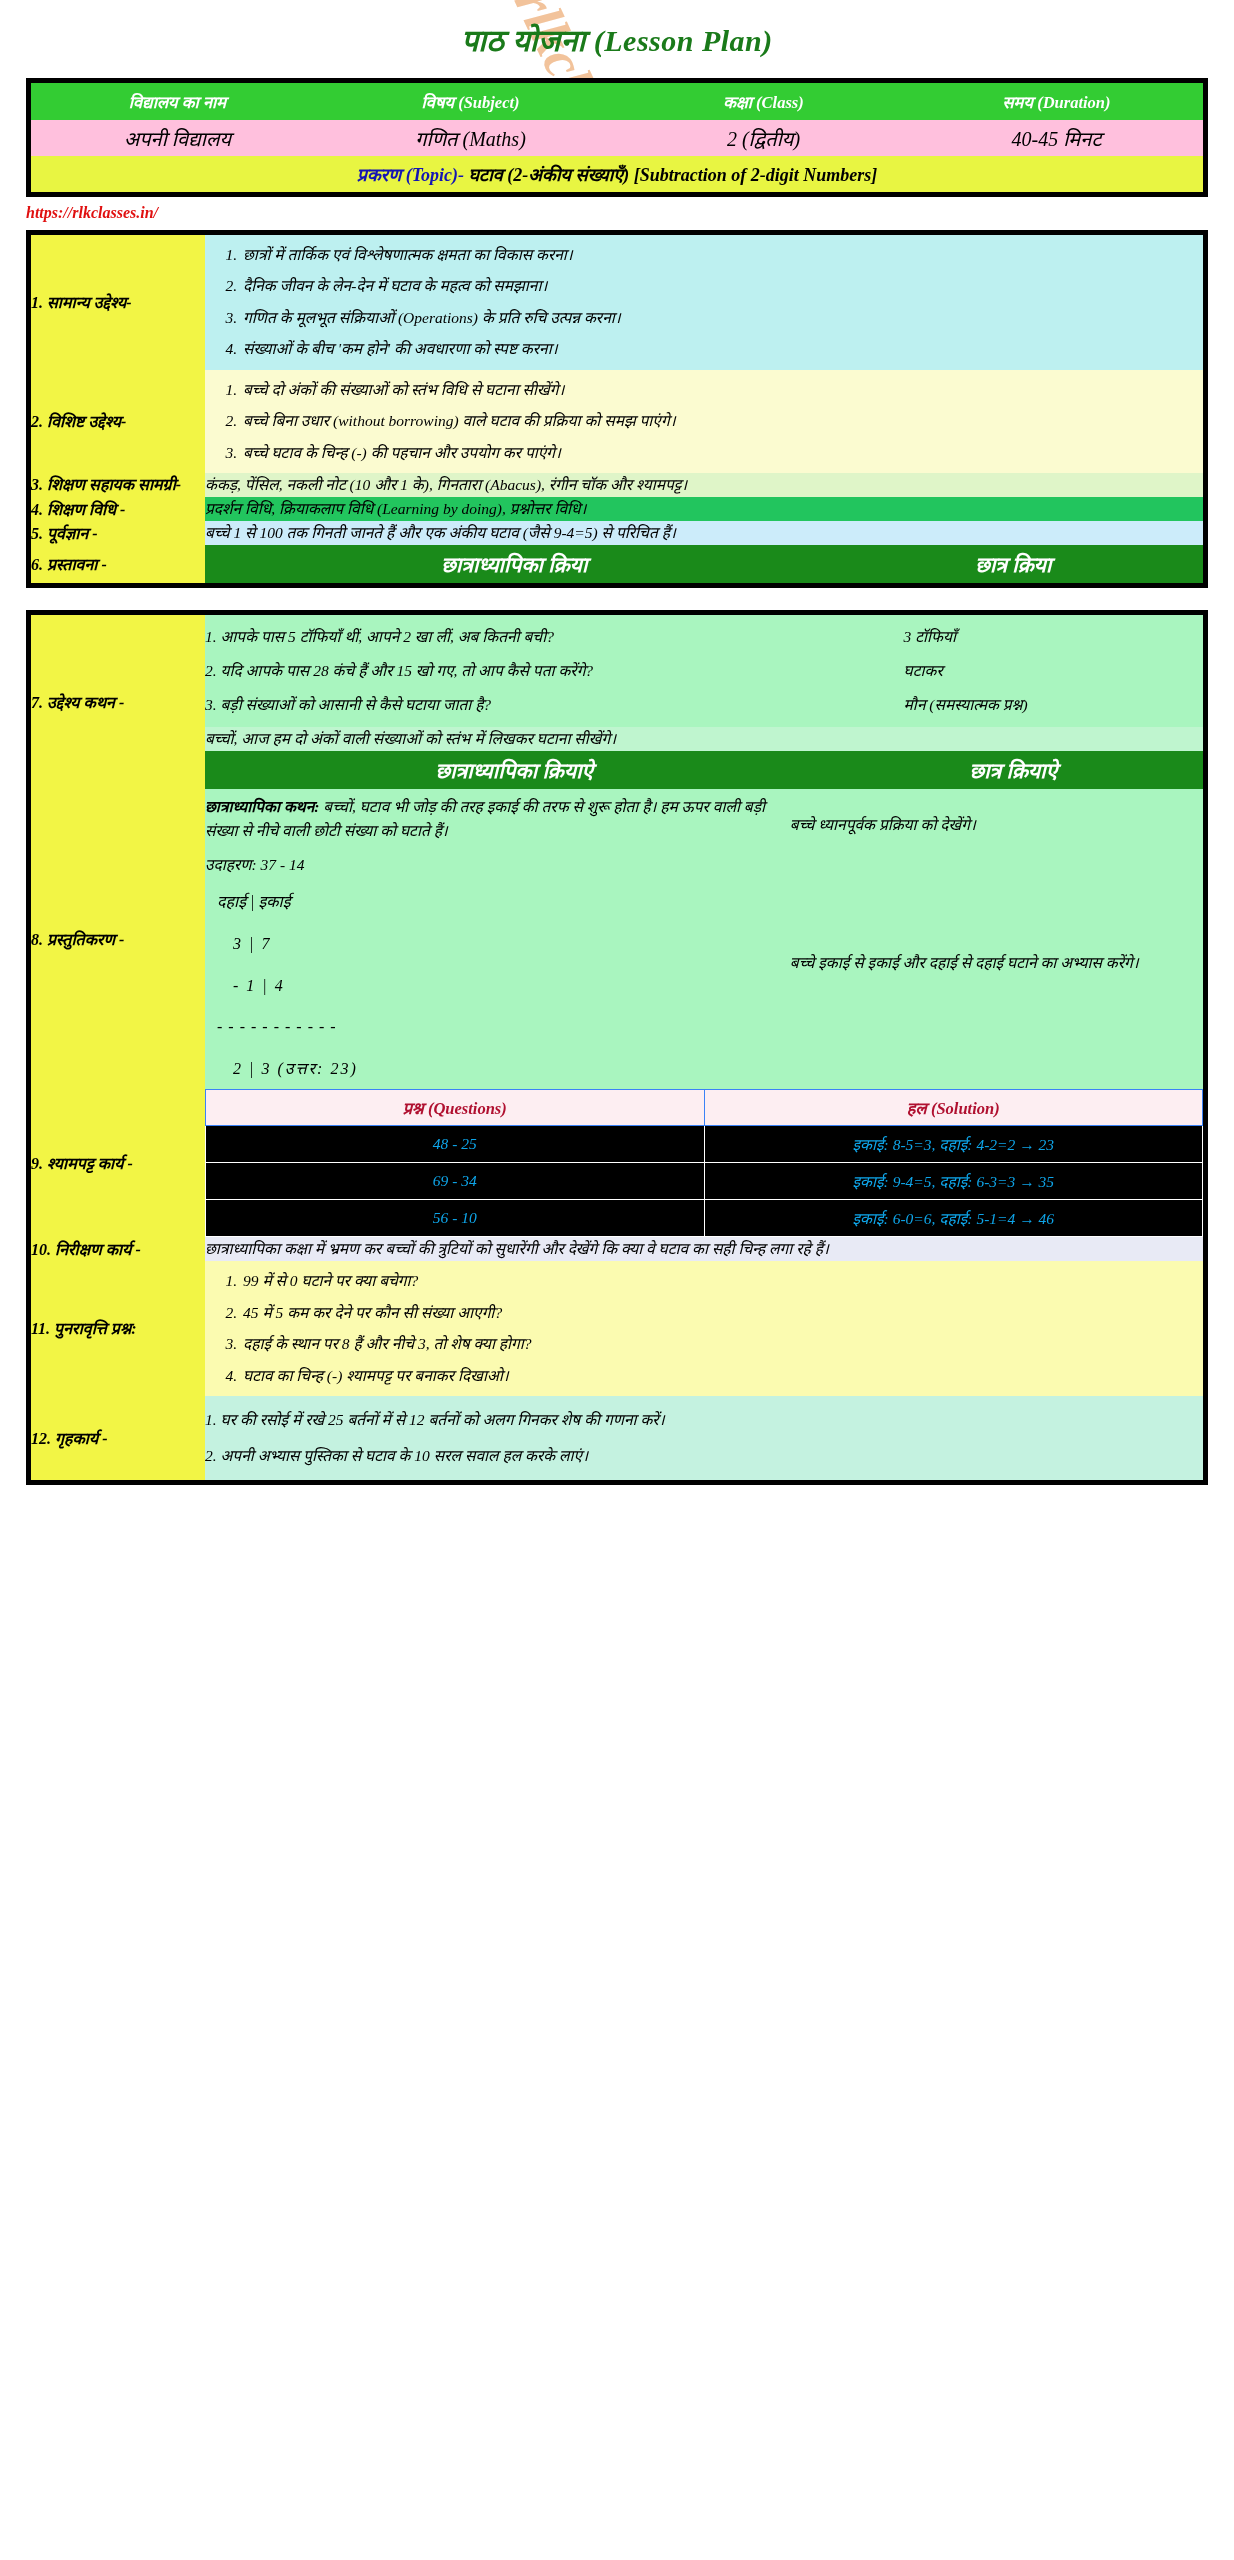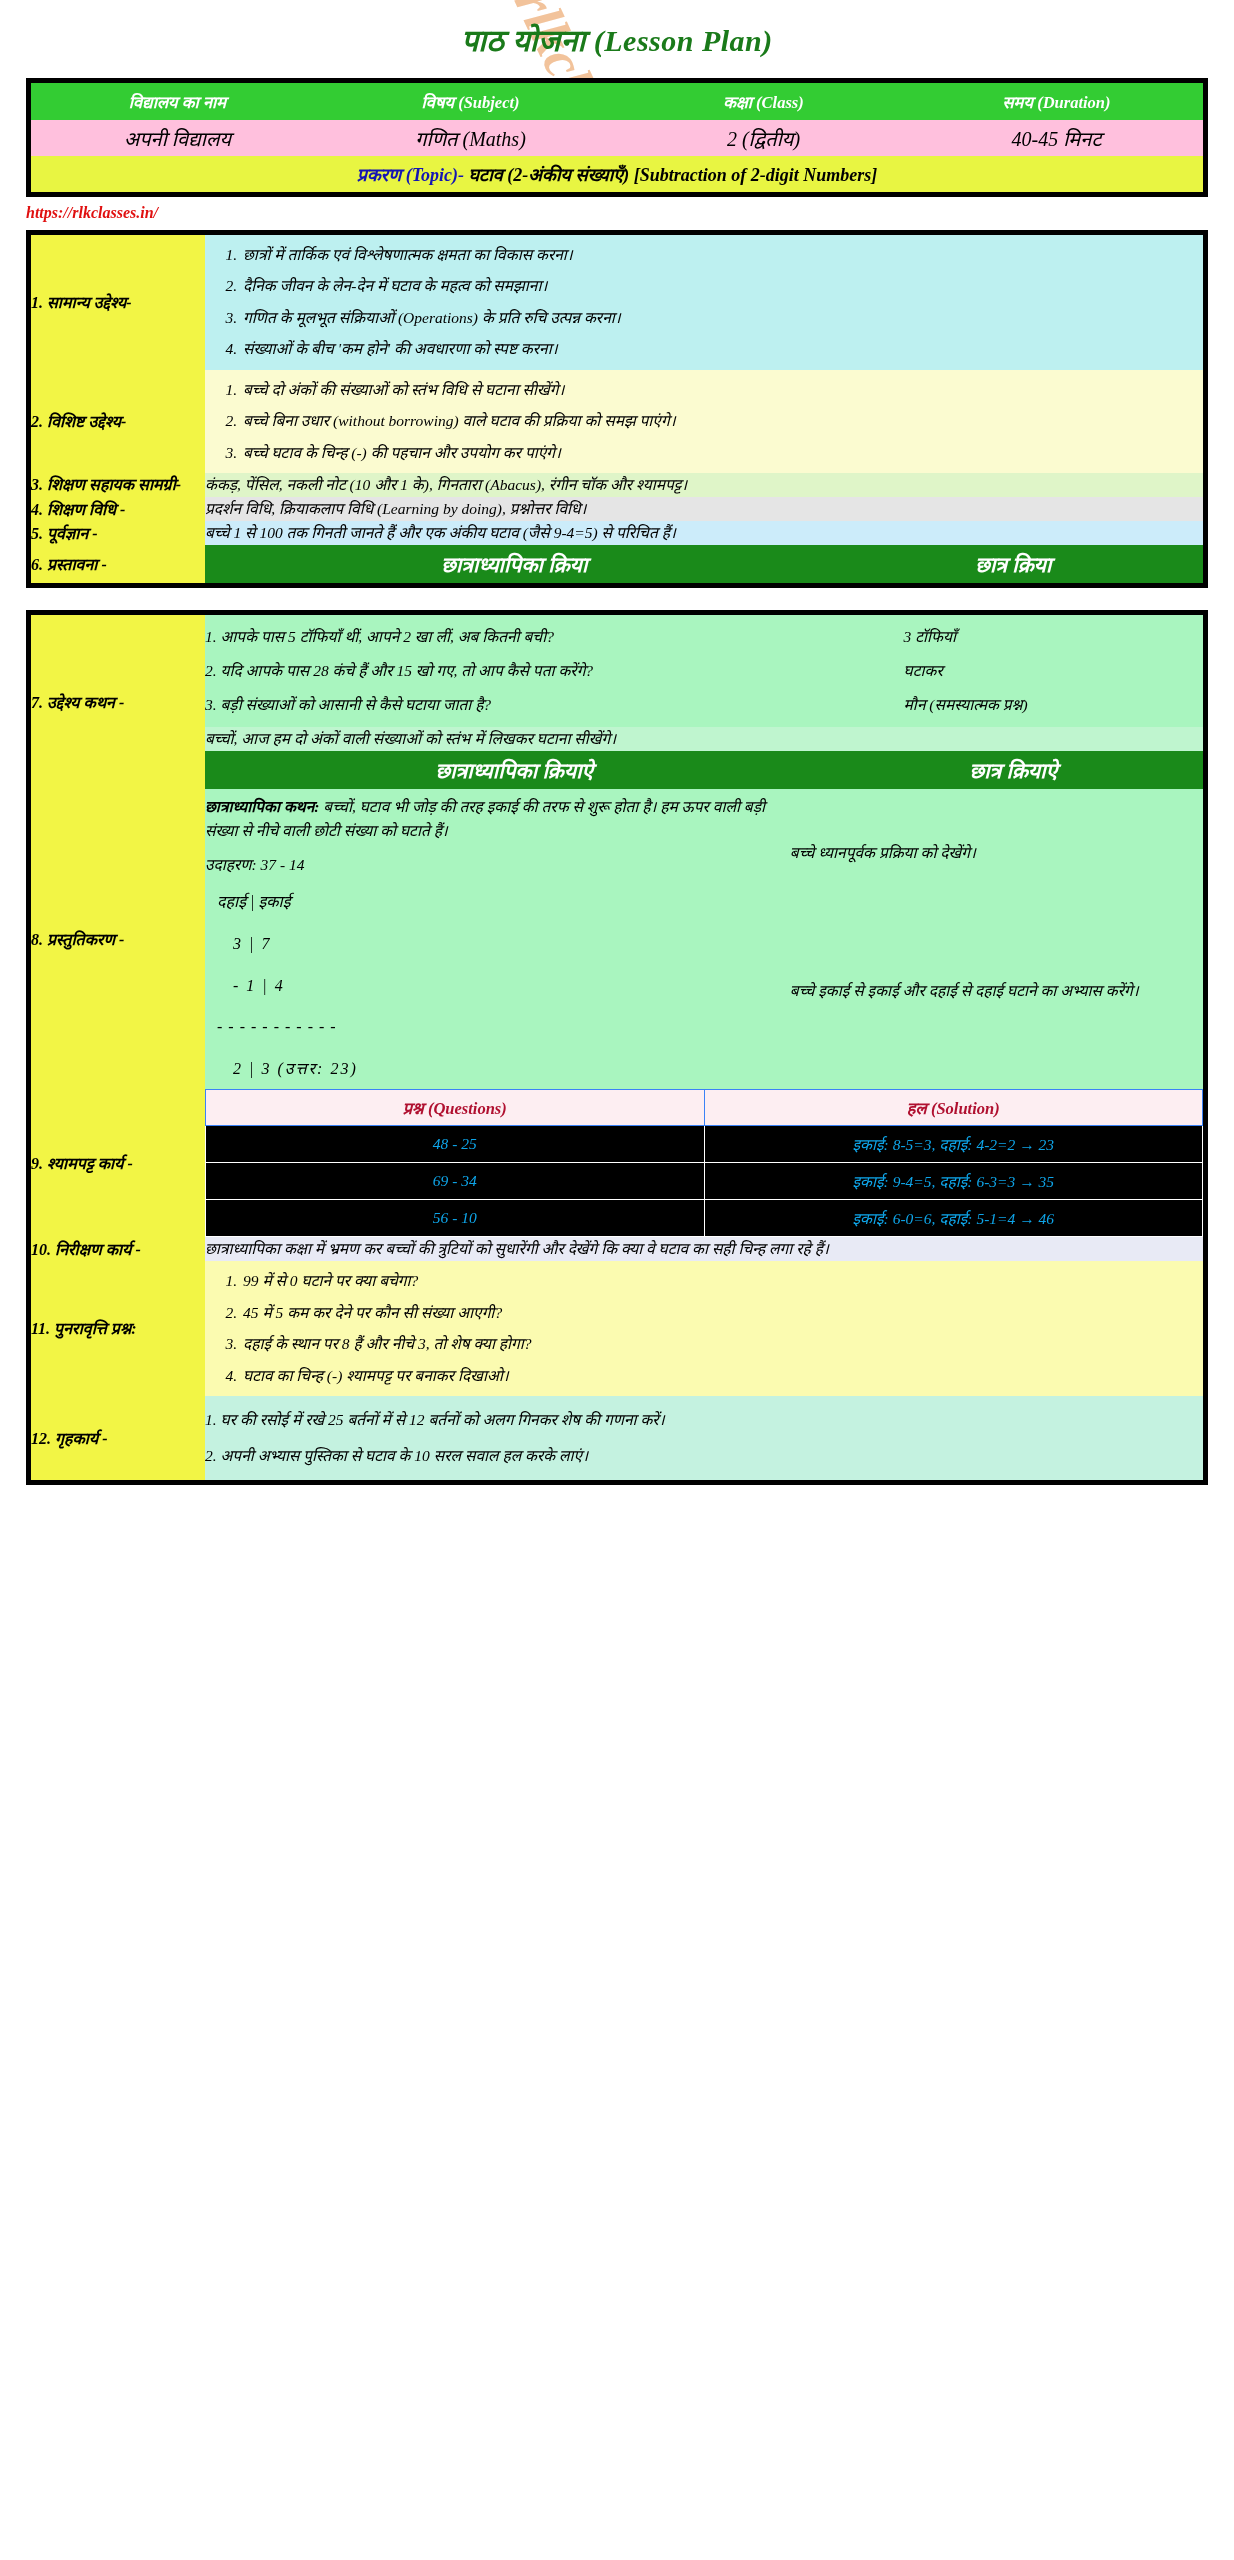--- a/index.html
+++ b/index.html
@@ -138,21 +138,21 @@
     position: absolute;
     left: -30px;
     width: 24px;
     text-align: right;
   }
   .plainlist p { margin: 12px 0; }
 
   .bg-cyan     { background: #bdf0f0; }
   .bg-ivory    { background: #fbfbd0; }
   .bg-lightgrn { background: #dff5c8; }
-  .bg-pinkish  { background: #e5e5e5; }
+  .bg-pinkish  { background: #22c55e; }
   .bg-bluepale { background: #ccecfa; }
   .bg-mint     { background: #a9f5bf; }
   .bg-mint2    { background: #bff5cf; }
   .bg-paleyel  { background: #fbfbb0; }
   .bg-lav      { background: #e8eaf5; }
   .bg-aqua     { background: #c4f2e0; }
 
   .green-band {
     background: #1a8a1a;
     color: #ffffff;
@@ -169,21 +169,21 @@
   .gb-teacher { flex: 0 0 62%; text-align: center; }
   .gb-student { flex: 1; text-align: center; }
 
   
   .split {
     display: flex;
     width: 100%;
     align-items: flex-start;
   }
   .split .col-teacher { flex: 0 0 58%; padding-right: 8px; }
-  .split .col-student { flex: 1; padding-left: 6px; margin-top: 28px; }
+  .split .col-student { flex: 1; padding-left: 6px; }
 
   
   .qa {
     display: flex;
     align-items: flex-start;
     margin: 10px 0;
   }
   .qa .q { flex: 0 0 70%; }
   .qa .a { flex: 1; }
 

